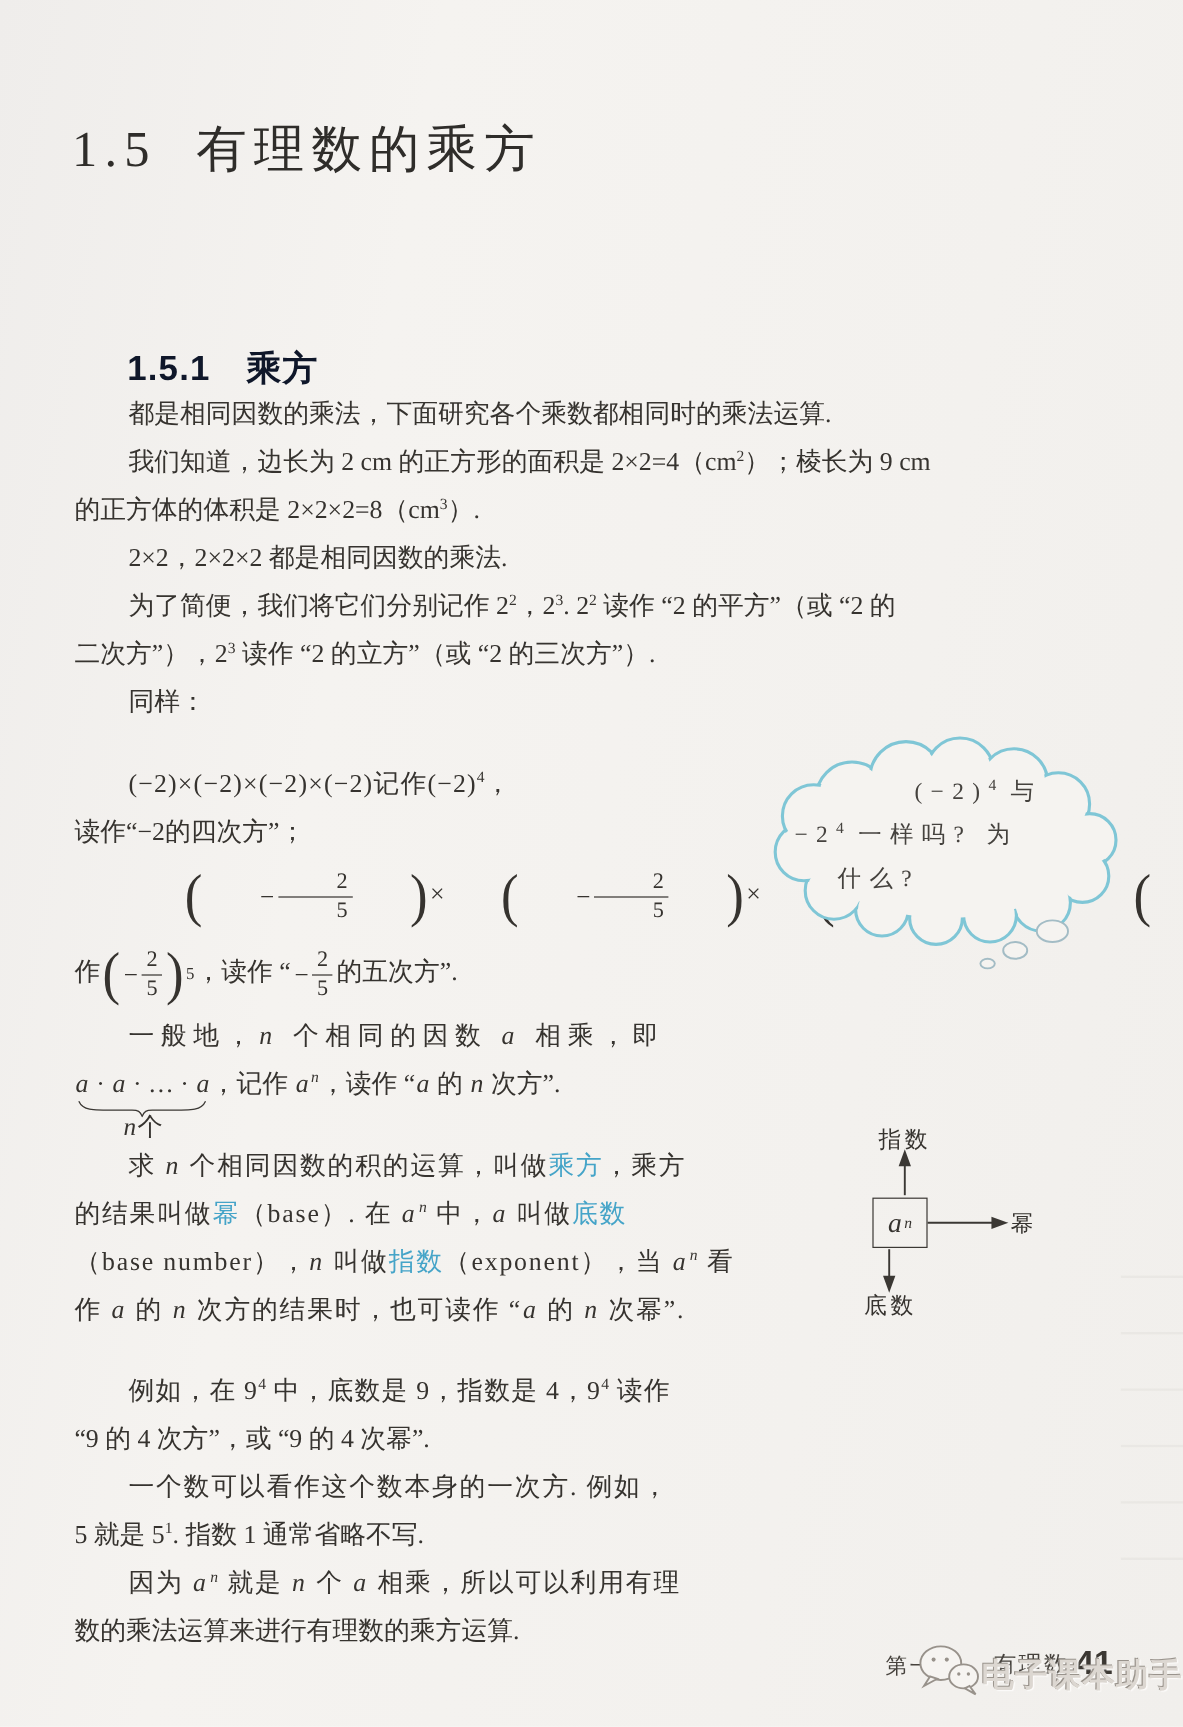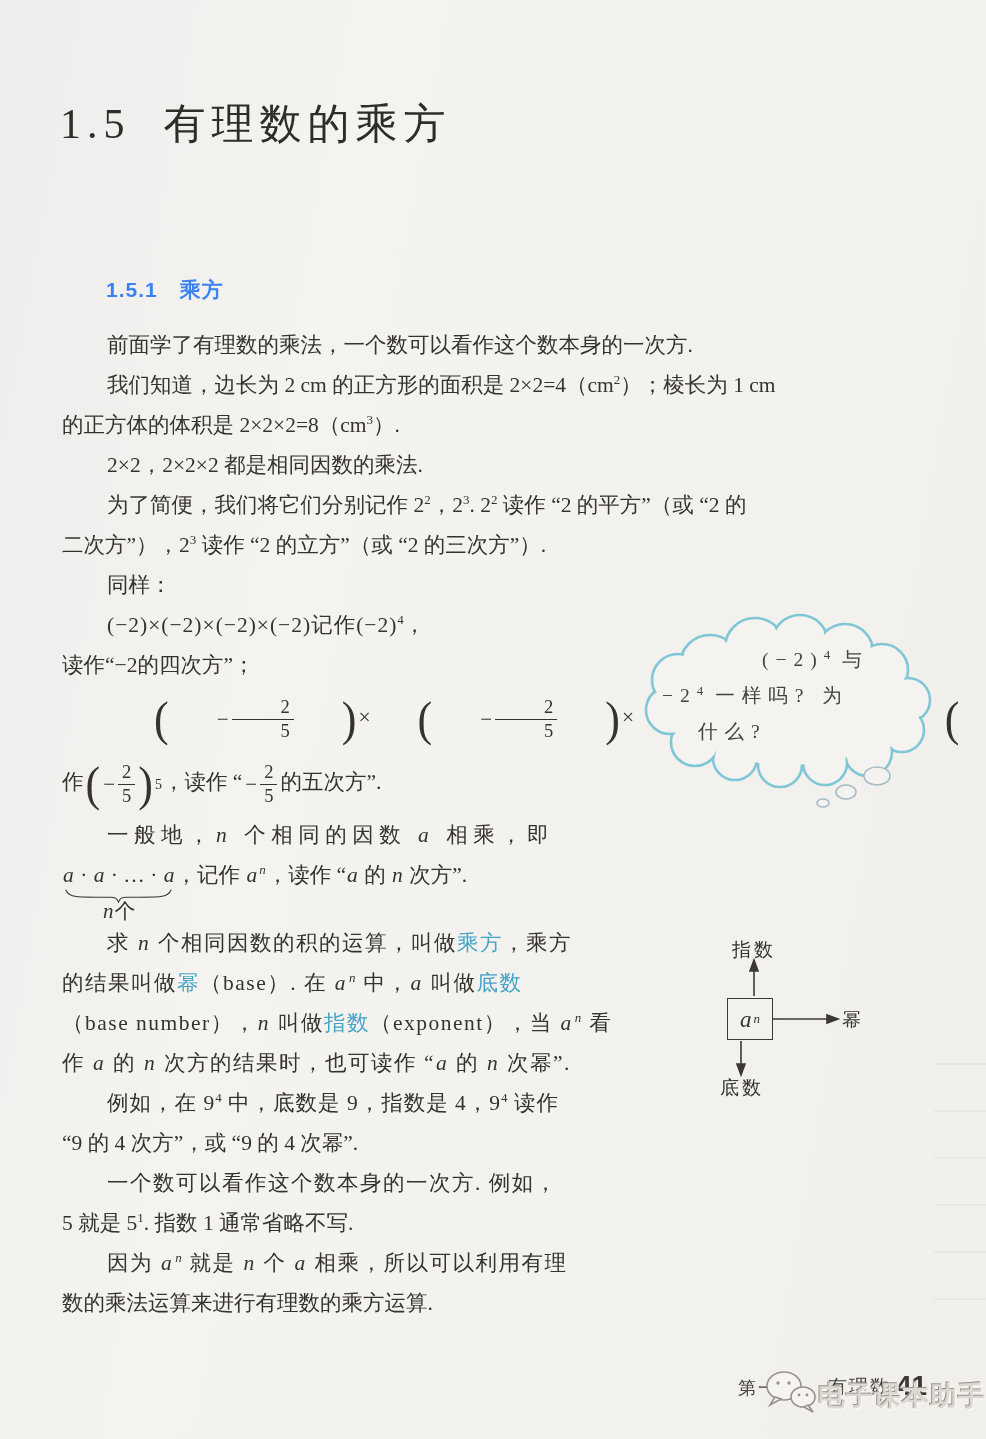--- a/index.html
+++ b/index.html
@@ -2,26 +2,26 @@
 <html style="--kw-color: #45a4c8;"><head>
 <meta charset="utf-8">
 <style>
   html,body{margin:0;padding:0;}
   body{width:986px;height:1439px;position:relative;overflow:hidden;
        background:linear-gradient(100deg,#efedeb 0%,#f5f3f0 30%,#f3f1ee 70%,#f1efec 100%);
        font-family:"Liberation Serif","DejaVu Serif",serif;color:#36332f;}
   .page{position:absolute;inset:0;}
   .chapter-title{position:absolute;left:60px;top:96px;font-size:42px;letter-spacing:6px;
        color:#2f2d2a;white-space:pre;font-weight:400;}
-  .section-heading{position:absolute;left:106px;top:276px;font-size:21px;font-weight:700;
-       font-family:"Liberation Sans","DejaVu Sans",sans-serif;color:#3b82f6;letter-spacing:1px;white-space:pre;}
+  .section-heading{position:absolute;left:106px;top:288px;font-size:29px;font-weight:700;
+       font-family:"Liberation Sans","DejaVu Sans",sans-serif;color:#0f172a;letter-spacing:1px;white-space:pre;}
   .content{position:absolute;left:62px;top:325px;width:880px;}
   .line{height:40px;line-height:40px;font-size:21.5px;white-space:nowrap;}
   .line.indent{text-indent:45px;}
-  .line.sp1{letter-spacing:1px;}
+  .line.sp1{letter-spacing:1px;margin-top:28px;}
   .line.sp2{letter-spacing:1.5px;}
   .line.sp5{letter-spacing:5.5px;}
   .line.formula{height:65px;line-height:65px;}
   .line.brace-line{margin-bottom:28px;}
   .msup{font-size:13px;line-height:0;vertical-align:super;letter-spacing:0;}
   .mi{font-style:italic;padding:0 1px;}
   .kw{color:var(--kw-color,#45a4c8);}
   
   .frac{display:inline-flex;align-items:center;vertical-align:middle;margin:0 1px;letter-spacing:0;}
   .bigpar{font-size:44px;font-weight:300;line-height:1;transform:scaleY(1.12);padding:0 1px;color:#36332f;}
@@ -63,22 +63,22 @@
 </style>
 </head>
 <body>
 
 <div class="page">
 
   <div class="chapter-title">1.5  有理数的乘方</div>
   <div class="section-heading">1.5.1　乘方</div>
 
   <div class="content">
-      <div class="line indent"><span>前面学了有理数的乘法，一个数可以看作这个数本身的一次方.</span></div>
-      <div class="line indent"><span>我们知道，边长为 2 cm 的正方形的面积是 2×2=4（cm</span><sup class="msup">2</sup><span>）；棱长为 1 cm</span></div>
+      <div class="line indent"><span>都是相同因数的乘法，下面研究各个乘数都相同时的乘法运算.</span></div>
+      <div class="line indent"><span>我们知道，边长为 2 cm 的正方形的面积是 2×2=4（cm</span><sup class="msup">2</sup><span>）；棱长为 9 cm</span></div>
       <div class="line "><span>的正方体的体积是 2×2×2=8（cm</span><sup class="msup">3</sup><span>）.</span></div>
       <div class="line indent"><span>2×2，2×2×2 都是相同因数的乘法.</span></div>
       <div class="line indent"><span>为了简便，我们将它们分别记作 2</span><sup class="msup">2</sup><span>，2</span><sup class="msup">3</sup><span>. 2</span><sup class="msup">2</sup><span> 读作 “2 的平方”（或 “2 的</span></div>
       <div class="line "><span>二次方”），2</span><sup class="msup">3</sup><span> 读作 “2 的立方”（或 “2 的三次方”）.</span></div>
       <div class="line indent"><span>同样：</span></div>
       <div class="line indent sp1"><span>(−2)×(−2)×(−2)×(−2)记作(−2)</span><sup class="msup">4</sup><span>，</span></div>
       <div class="line "><span>读作“−2的四次方”；</span></div>
       <div class="line indent formula"><span class="frac">
           <span class="bigpar">(</span>
           <span class="fneg">−</span>

